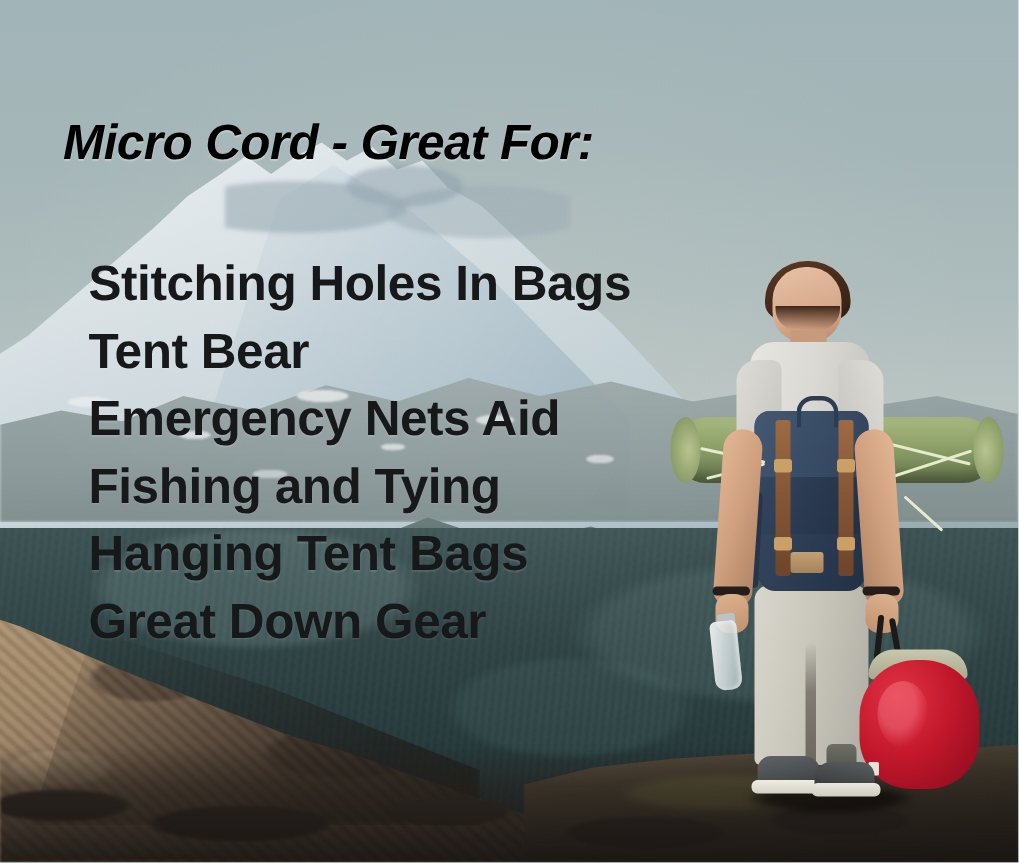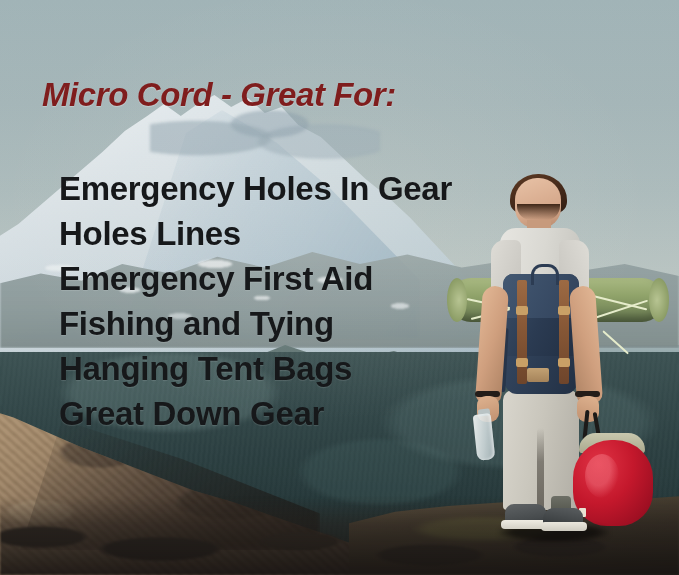--- a/index.html
+++ b/index.html
@@ -503,21 +503,21 @@
 
   
   .headline {
     position: absolute;
     left: 42px;
     top: 76px;
     font-size: 33px;
     font-weight: bold;
     font-style: italic;
     letter-spacing: -0.4px;
-    color: #7f1d1d;
+    color: #000000;
     white-space: nowrap;
     text-shadow: 0 1px 1px rgba(255,255,255,0.30);
   }
 
   .bullet-list {
     position: absolute;
     left: 59px;
     top: 166px;
     margin: 0;
     padding: 0;
@@ -620,21 +620,21 @@
     <div class="h-part sock"></div>
     <div class="h-part shoe-l"></div>
     <div class="h-part shoe-l-sole"></div>
     <div class="h-part shoe-r"></div>
     <div class="h-part shoe-r-sole"></div>
   </div>
 
   <div class="headline">Micro Cord - Great For:</div>
 
   <ul class="bullet-list">
-    <li>Emergency Holes In Gear</li>
-    <li>Holes Lines</li>
-    <li>Emergency First Aid</li>
+    <li>Stitching Holes In Bags</li>
+    <li>Tent Bear</li>
+    <li>Emergency Nets Aid</li>
     <li>Fishing and Tying</li>
     <li>Hanging Tent Bags</li>
     <li>Great Down Gear</li>
   </ul>
 
 </div>
 
 </body></html>

